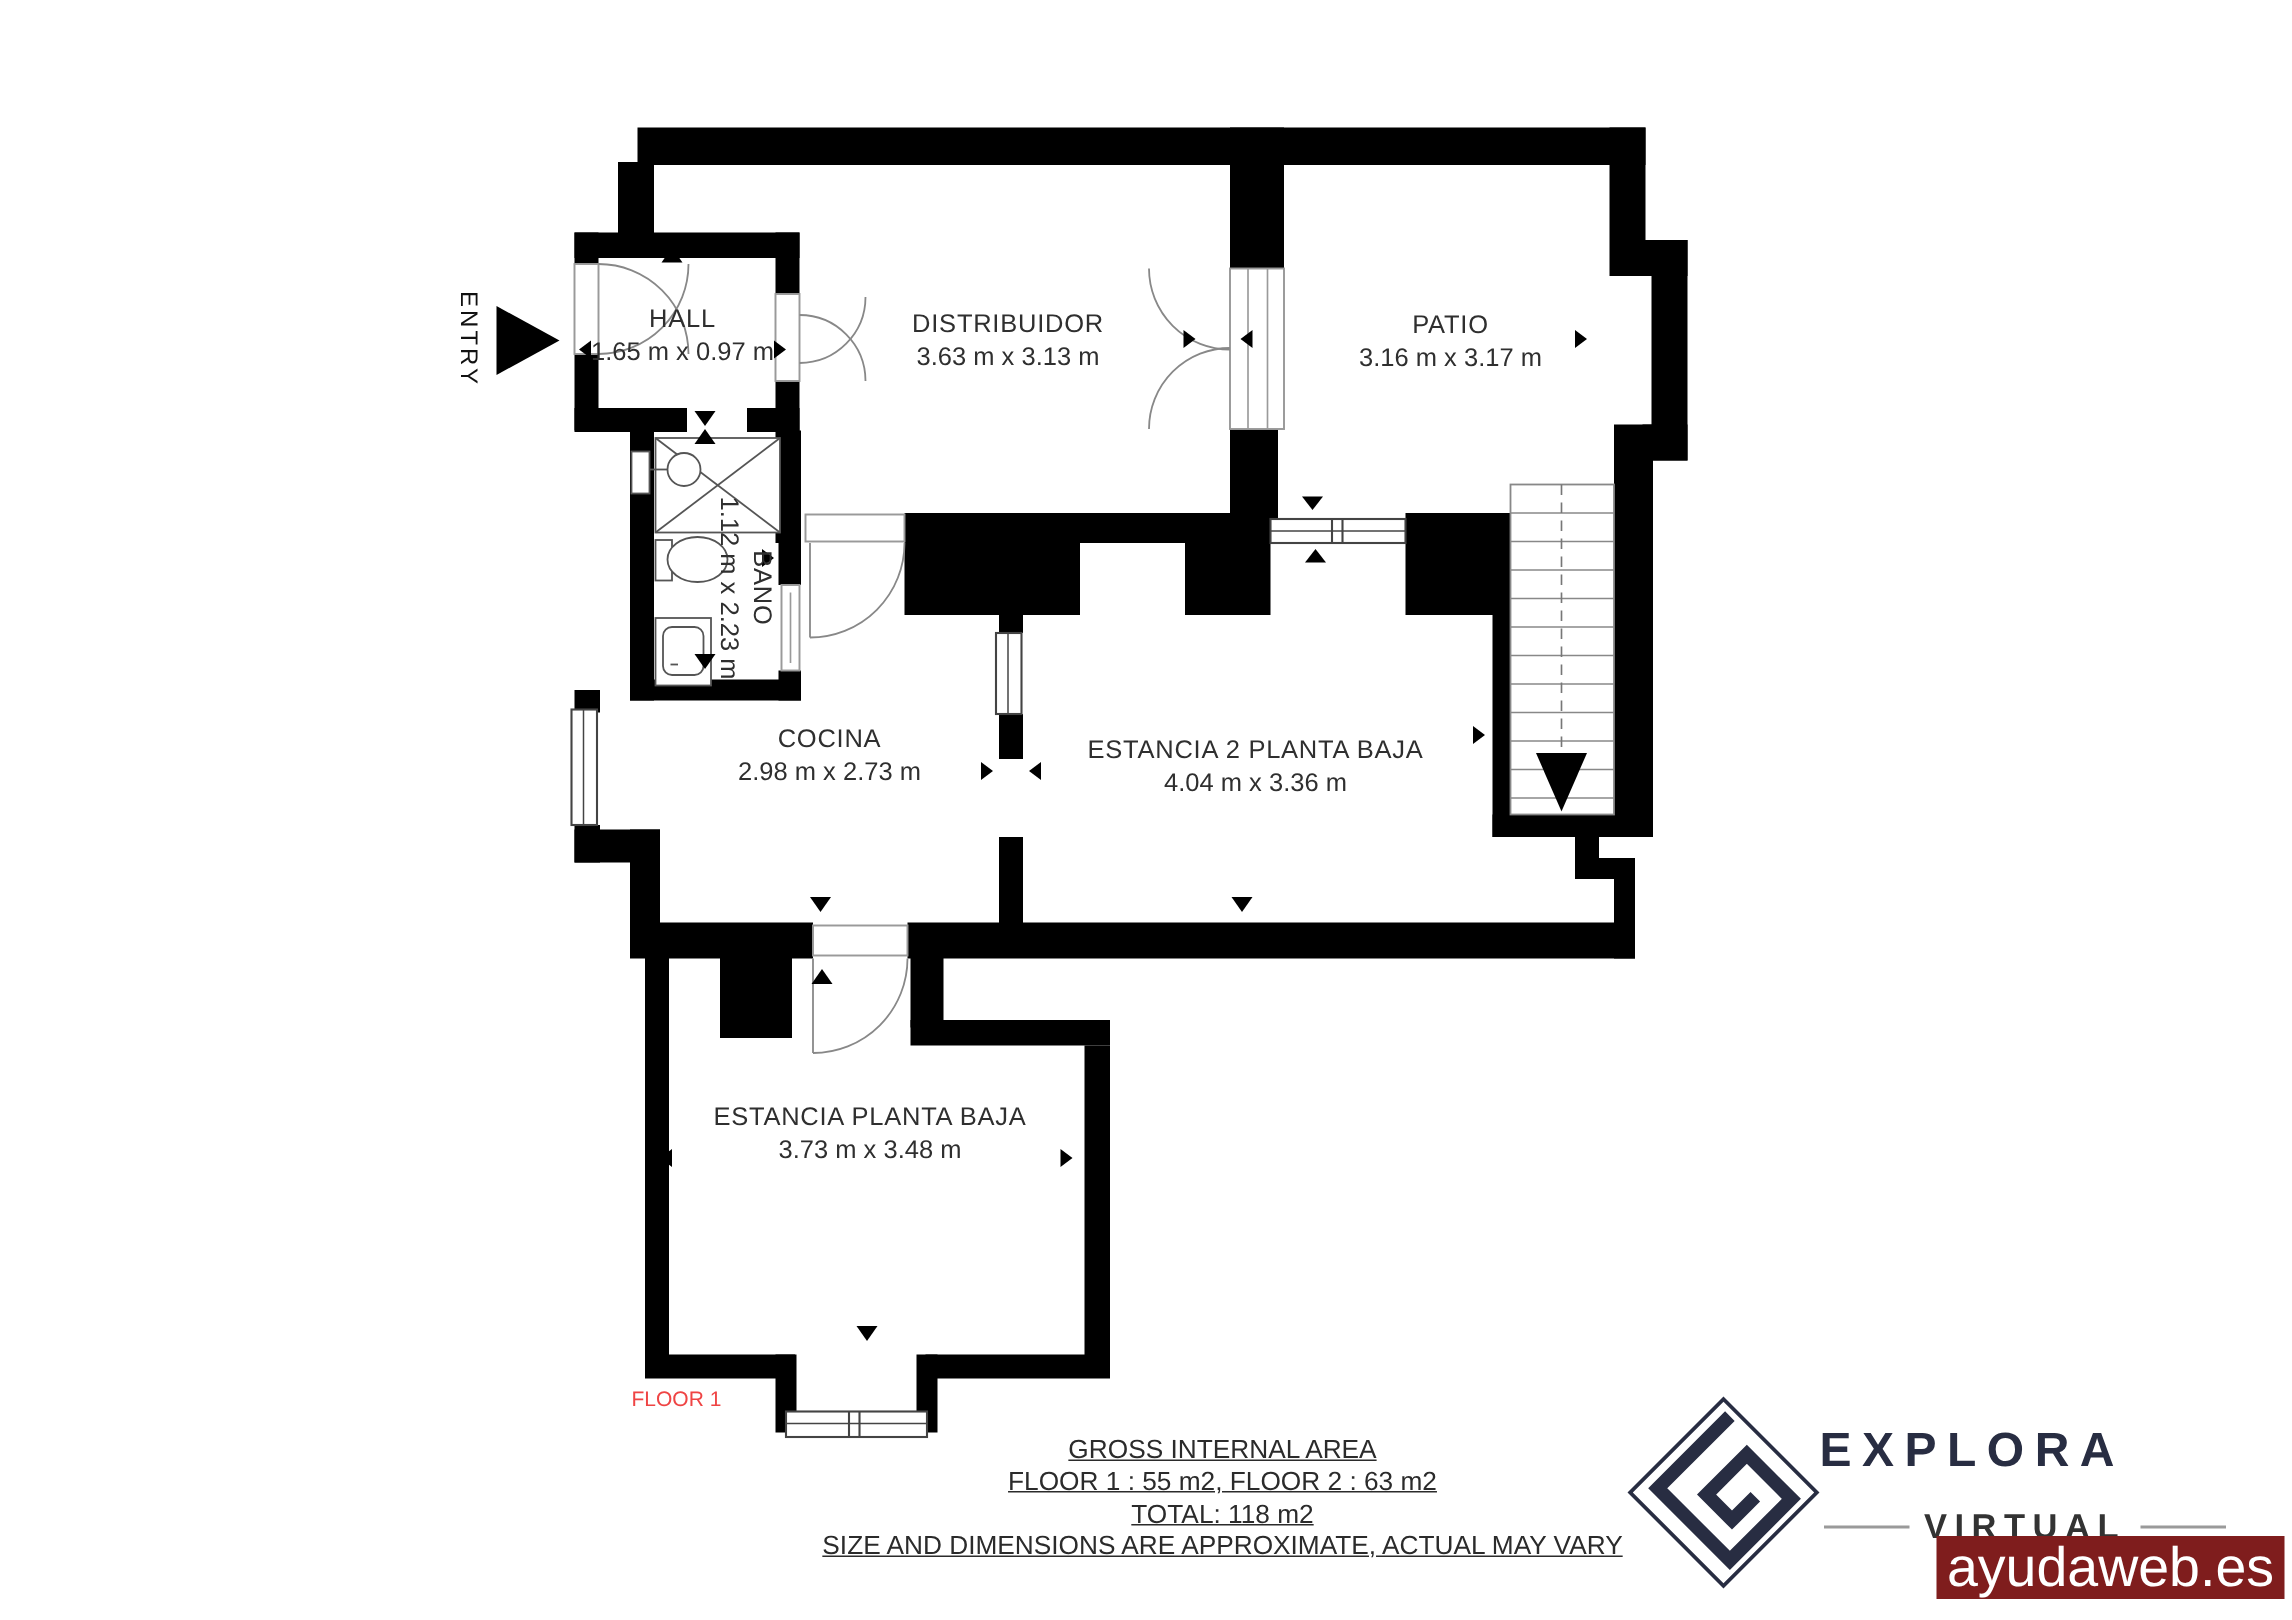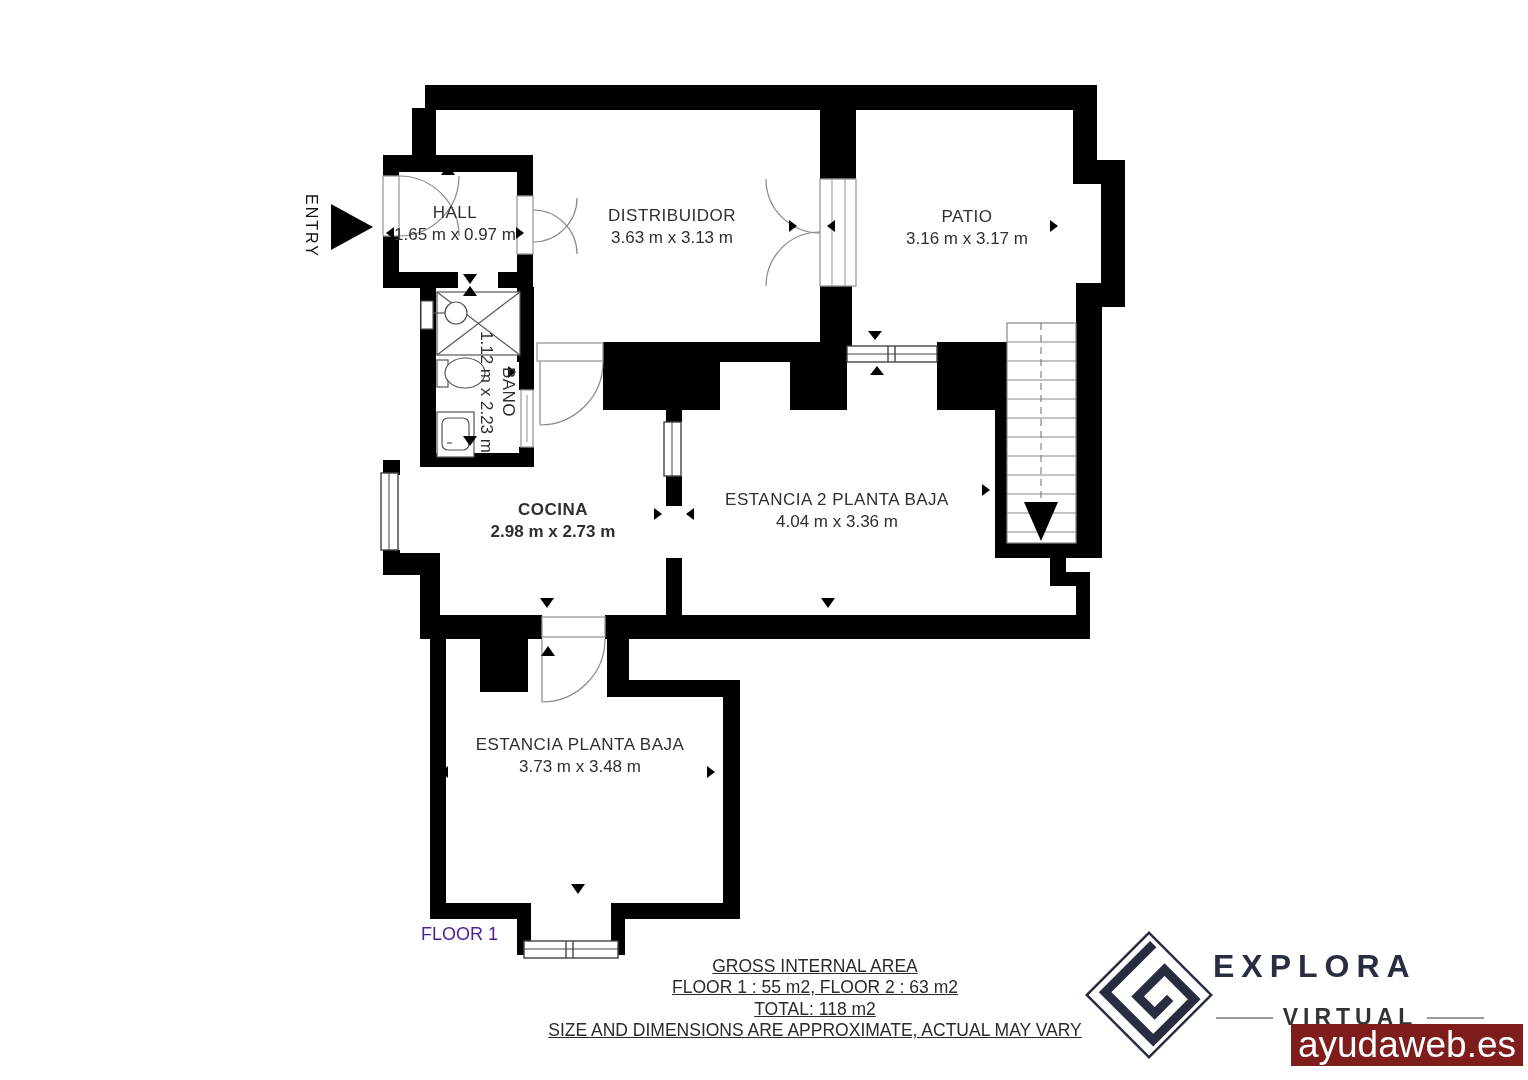--- a/index.html
+++ b/index.html
@@ -7,21 +7,21 @@
        font-family:"Liberation Sans", sans-serif;color:#2d2d2d;}
   #stage{position:absolute;inset:0;}
   svg.planlayer{position:absolute;left:0;top:0;}
   .plan-label{position:absolute;transform:translate(-50%,-50%);text-align:center;
        font-size:17px;line-height:1.28;color:#2f2f2f;white-space:nowrap;}
   .plan-label .room-name{letter-spacing:.5px;}
   .plan-label.rot90{transform:translate(-50%,-50%) rotate(90deg);}
   .entry-label{position:absolute;left:311px;top:226px;
        transform:translate(-50%,-50%) rotate(90deg);
        font-size:16px;letter-spacing:2px;color:#111;}
-  .floor-label{position:absolute;left:421px;top:924px;font-size:18px;color:#4c1d95;}
+  .floor-label{position:absolute;left:421px;top:924px;font-size:14px;color:#ef4444;}
   .footer-block{position:absolute;left:815px;top:956px;transform:translateX(-50%);
        text-align:center;font-size:17.5px;line-height:1.22;color:#2b2b2b;white-space:nowrap;text-decoration:underline;}
   .brand{position:absolute;}
   .brand-name{left:1213px;top:948px;font-size:32px;font-weight:700;
        letter-spacing:7px;color:#282d42;}
   .brand-tagline-row{left:1216px;top:1004px;width:268px;display:flex;
        align-items:center;gap:10px;}
   .tag-line{flex:1;height:2px;background:#9a9a9a;}
   .brand-tagline{font-size:23px;font-weight:700;letter-spacing:5px;color:#333;}
   .watermark{position:absolute;left:1291px;top:1024px;width:232px;height:42px;
@@ -232,21 +232,21 @@
   <div class="plan-label" style="left:967px;top:228px;">
     <div class="room-name">PATIO</div>
     <div class="room-dims">3.16 m x 3.17 m</div>
   </div>
 
   <div class="plan-label rot90" style="left:497px;top:392px;">
     <div class="room-name">BANO</div>
     <div class="room-dims">1.12 m x 2.23 m</div>
   </div>
 
-  <div class="plan-label" style="left:553px;top:521px;font-weight:bold;">
+  <div class="plan-label" style="left:553px;top:504px;">
     <div class="room-name">COCINA</div>
     <div class="room-dims">2.98 m x 2.73 m</div>
   </div>
 
   <div class="plan-label" style="left:837px;top:511px;">
     <div class="room-name">ESTANCIA 2  PLANTA BAJA</div>
     <div class="room-dims">4.04 m x 3.36 m</div>
   </div>
 
   <div class="plan-label" style="left:580px;top:756px;">

